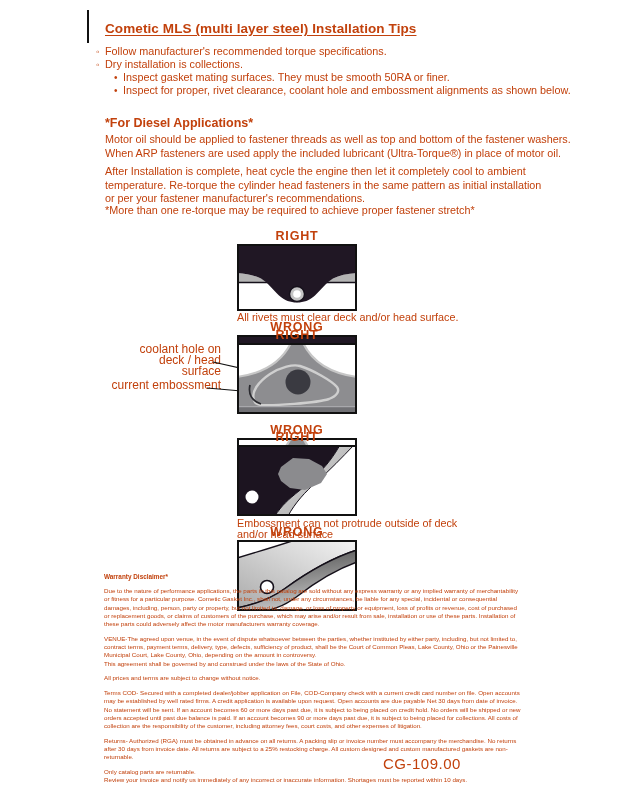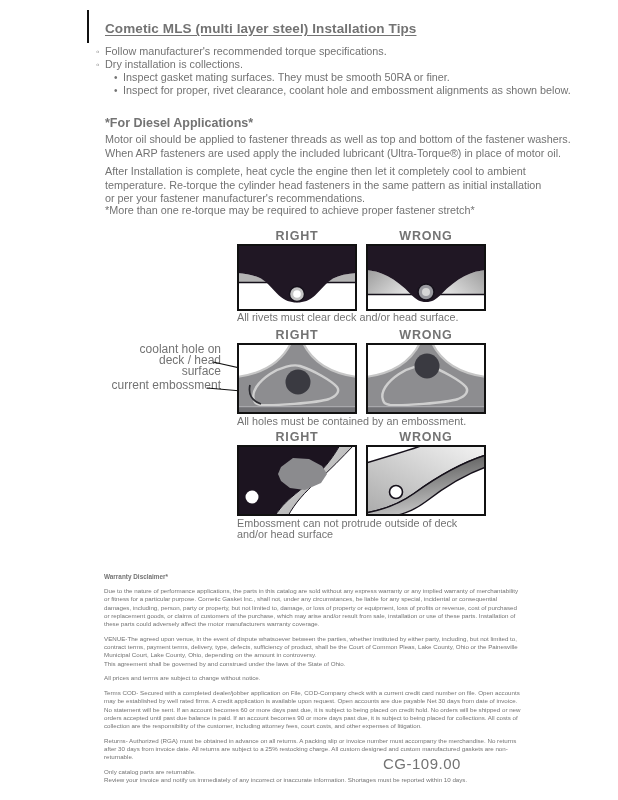--- a/index.html
+++ b/index.html
@@ -1,35 +1,35 @@
 <!DOCTYPE html>
 <html><head>
 <meta charset="utf-8">
 <style>
   html,body{margin:0;padding:0;background:#ffffff;}
   .page{
     position:relative;width:618px;height:800px;background:#ffffff;overflow:hidden;
-    font-family:"Liberation Sans","DejaVu Sans",sans-serif;color:#737373;
+    font-family:"Liberation Sans","DejaVu Sans",sans-serif;color:#c2410c;
   }
   .tickmark{position:absolute;left:87px;top:10px;width:2px;height:33px;background:#111;}
   .title{
     position:absolute;left:105px;top:21px;margin:0;
     font-size:13.5px;font-weight:bold;text-decoration:underline;text-underline-offset:2px;
     letter-spacing:0.1px;
   }
   .tips{position:absolute;left:96px;top:45px;font-size:10.8px;line-height:13px;}
   .tip{white-space:nowrap;}
   .tip .b{display:inline-block;width:9px;font-size:10px;}
   .tip.sub{padding-left:18px;}
   .diesel-heading{position:absolute;left:105px;top:116px;margin:0;font-size:12.5px;font-weight:bold;}
   .para{position:absolute;left:105px;margin:0;font-size:10.8px;line-height:13.5px;white-space:pre-line;}
   .p1{top:133px;}
   .p2{top:165px;}
   .pnote{top:204px;}
-  .dpair{position:absolute;left:237px;display:flex;gap:9px;}
+  .dpair{position:absolute;left:237px;display:flex;gap:9px;flex-direction:column;}
   .row1{top:229px;} .row2{top:328px;} .row3{top:430px;}
   .dcol{width:120px;}
   .dlabel{text-align:center;font-size:12.5px;font-weight:bold;letter-spacing:0.8px;margin:0 0 1px 0;}
   .dcol svg{display:block;}
   .dcaption{position:absolute;left:237px;margin:0;font-size:10.8px;line-height:11px;white-space:pre-line;}
   .cap1{top:312px;} .cap2{top:416px;} .cap3{top:518px;}
   .anno{position:absolute;text-align:right;font-size:12px;line-height:11px;white-space:pre-line;margin-left:11px;}
   .anno1{left:110px;top:344px;width:100px;}
   .anno2{left:100px;top:380px;width:110px;}
   .leaders{position:absolute;left:205px;top:338px;pointer-events:none;}
@@ -133,21 +133,20 @@
         <path d="M0,34 C30,30 46,16 54,0" fill="none" stroke="#c6c6c6" stroke-width="2.2"></path>
         <path d="M66,0 C74,16 90,30 120,34" fill="none" stroke="#c6c6c6" stroke-width="2.2"></path>
         <path d="M17,57 C14,49 21,39 33,31 C44,24 56,21 63,23 C76,27 95,38 100,44 C103,48 100,53 92,56 C80,60 34,63 24,62 C19,61 18,60 17,57 Z" fill="none" stroke="#cfcfcf" stroke-width="2.4"></path>
         <rect x="0" y="63" width="120" height="8" fill="#717175"></rect>
         <line x1="0" y1="63.6" x2="120" y2="63.6" stroke="#a8a8ac" stroke-width="1.2"></line>
         <circle cx="61" cy="23" r="12.5" fill="#3a3a41"></circle>
         <rect x="1" y="1" width="118" height="69" fill="none" stroke="#111" stroke-width="2"></rect>
       </svg>
     </div>
   </div>
-  <p class="dcaption cap2">All holes must be contained by an embossment.</p>
 
   <div class="dpair row3">
     <div class="dcol">
       <div class="dlabel">RIGHT</div>
       <svg width="120" height="71" viewBox="0 0 120 71">
         <defs>
           <linearGradient id="p3band" x1="0" y1="0" x2="1" y2="1">
             <stop offset="0" stop-color="#dedede"></stop>
               <stop offset="1" stop-color="#a2a2a2"></stop>
           </linearGradient>

